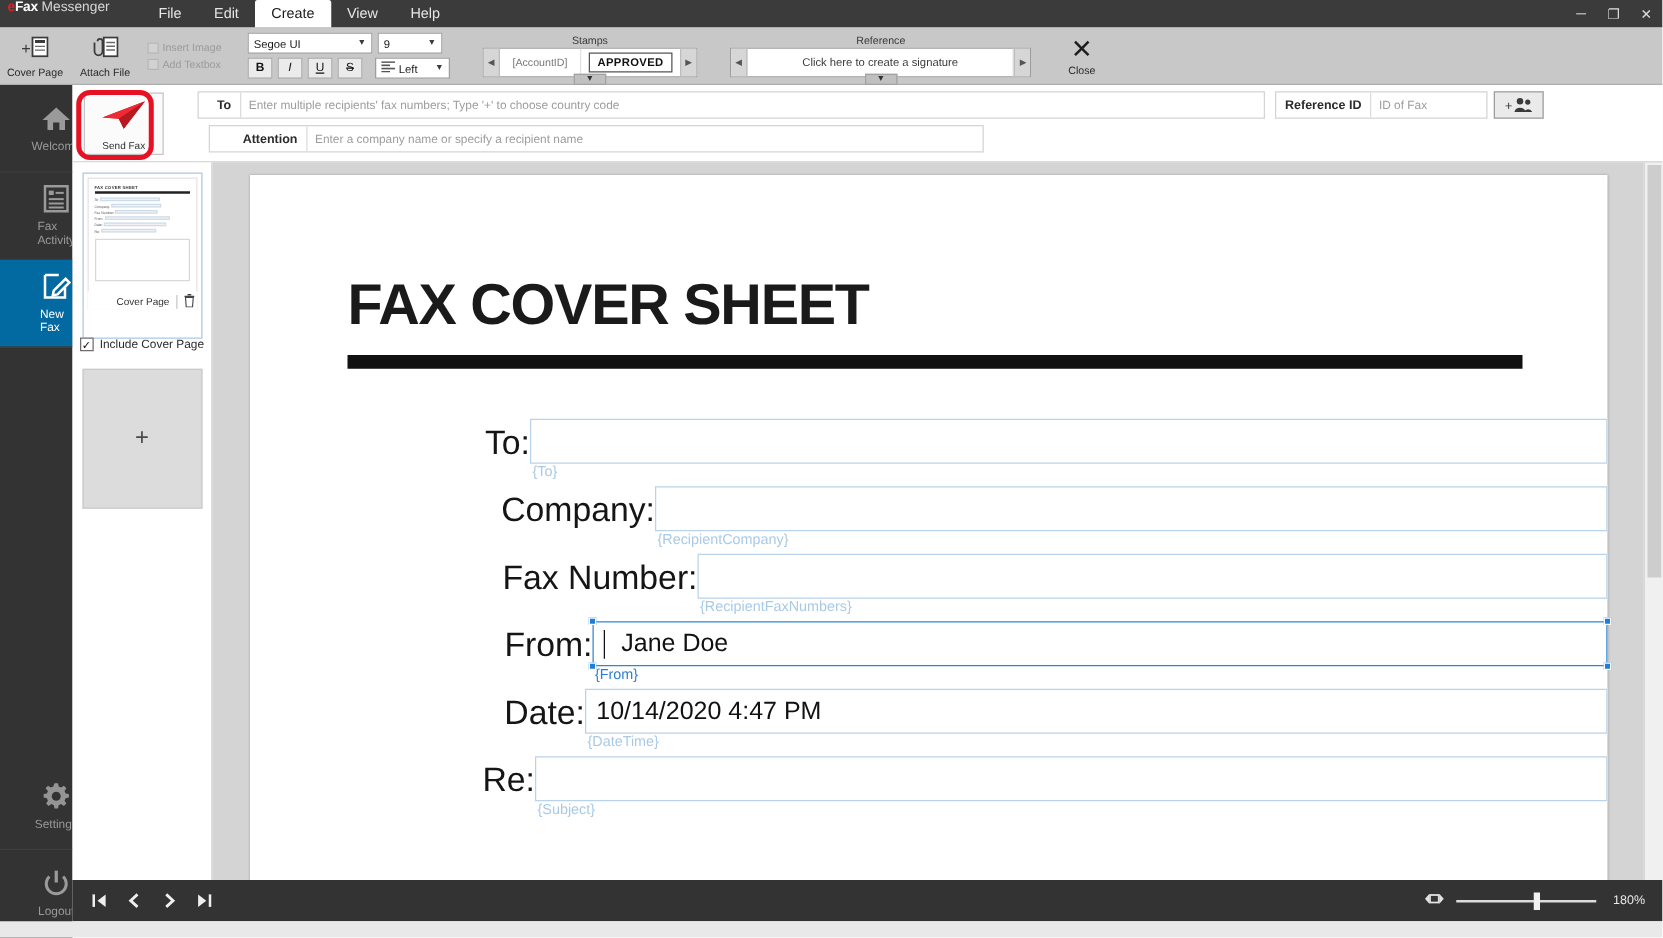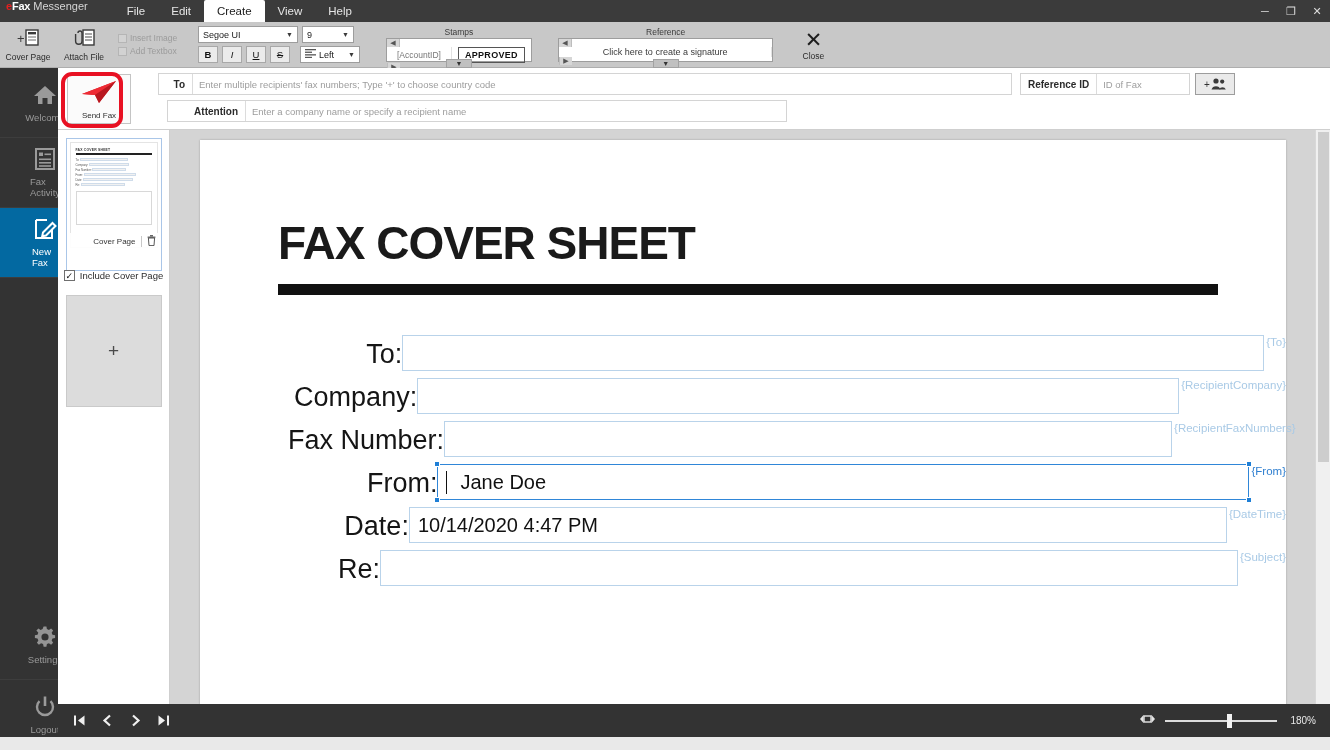--- a/index.html
+++ b/index.html
@@ -68,21 +68,21 @@
     width: 20px; height: 17px; background: #ebebeb; border: 1px solid #a8a8a8;
     font-size: 9.5px; display: flex; align-items: center; justify-content: center; color: #111;
   }
   .fbtn.b { font-weight: bold; }
   .fbtn.i { font-style: italic; }
   .fbtn.u { text-decoration: underline; }
   .fbtn.s { text-decoration: line-through; }
 
   .gallery { display: flex; flex-direction: column; align-items: center; padding: 0 4px; justify-content: center; }
   .gallery-title { font-size: 8.5px; color: #3a3a3a; margin-bottom: 1px; }
-  .gallery-body { display: flex; align-items: stretch; border: 1px solid #9d9d9d; background: #fff; height: 24px; position: relative; flex-direction: column; }
+  .gallery-body { display: flex; align-items: stretch; border: 1px solid #9d9d9d; background: #fff; height: 24px; position: relative; }
   .gal-arrow {
     width: 13px; background: #d6d6d6; display: flex; align-items: center; justify-content: center;
     font-size: 7px; color: #555; border-right: 1px solid #bdbdbd;
   }
   .gal-arrow.right { border-right: none; border-left: 1px solid #bdbdbd; }
   .gal-items { display: flex; align-items: center; }
   .gal-cell {
     display: flex; align-items: center; justify-content: center;
     font-size: 8.5px; color: #777; padding: 0 10px; height: 100%;
     border-right: 1px solid #e2e2e2;
@@ -193,21 +193,21 @@
     font-family: "Liberation Sans", sans-serif; font-weight: bold;
     font-size: 46px; color: #1a1a1a; letter-spacing: -1px;
     margin: 76px 0 0 78px;
   }
   .doc-rule { height: 11px; background: #111; margin: 14px 68px 0 78px; }
   .fieldline { display: flex; align-items: flex-start; margin-left: 88px; }
   .fl-label {
     font-size: 27px; color: #151515; line-height: 38px; white-space: nowrap;
     text-align: right;
   }
-  .fl-boxwrap { display: flex; flex-direction: row; }
+  .fl-boxwrap { display: flex; flex-direction: column; }
   .fl-box {
     height: 36px; border: 1px solid #b9d3ea; background: #fff;
     display: flex; align-items: center; padding: 0 8px;
     font-size: 20px; color: #111;
   }
   .fl-tag { font-size: 11.5px; color: #a9cae6; margin-top: 1px; padding-left: 2px; }
   .fl-tag.selected { color: #2f7fd0; }
   .sel-wrap { position: relative; }
   .sel-wrap .fl-box { border: 1px solid #2f86d8; }
   .handle {

